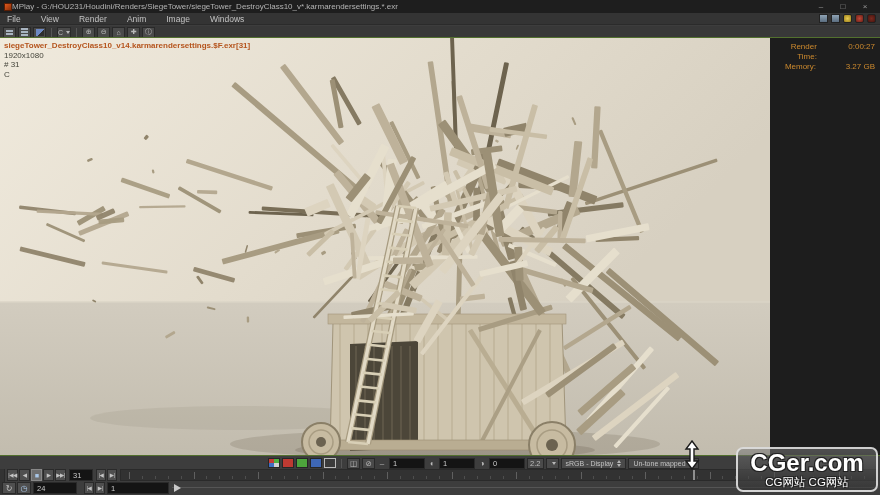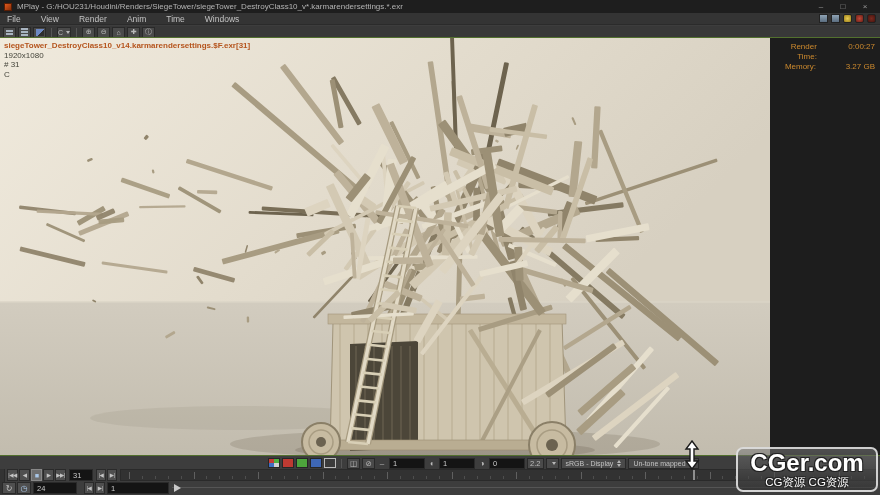--- a/index.html
+++ b/index.html
@@ -1,21 +1,21 @@
 <!DOCTYPE html>
 <html><head>
 <meta charset="utf-8">
 <style>
   * { margin:0; padding:0; box-sizing:border-box; }
   body { background:#111; font-family:"Liberation Sans","DejaVu Sans",sans-serif; }
   #app { position:relative; width:880px; height:495px; background:#3d3d3d; overflow:hidden; }
 
   
   .titlebar { position:absolute; top:0; left:0; width:880px; height:13px; background:#1e1e1e;
-    display:flex; align-items:center; padding:0 4px; gap:5px; }
+    display:flex; align-items:center; padding:0 4px; }
   .app-icon { width:8px; height:8px; background:linear-gradient(135deg,#e05a1e,#8a2e08); border:1px solid #5a1e05; flex:0 0 auto; }
   .title-text { color:#b4b4b4; font-size:8px; white-space:nowrap; overflow:hidden; }
   .win-buttons { margin-left:auto; display:flex; }
   .win-btn { width:22px; height:12px; color:#9a9a9a; font-size:8px; line-height:12px; text-align:center; }
 
   
   .menubar { position:absolute; top:13px; left:0; width:880px; height:12px; background:#343434;
     display:flex; align-items:center; padding-left:7px; gap:20px; border-bottom:1px solid #2b2b2b; }
   .menu-item { color:#c3c3c3; font-size:8.5px; }
   .menubar-icons { position:absolute; right:4px; top:1px; display:flex; gap:3px; align-items:center; }
@@ -125,21 +125,21 @@
       <div class="win-btn">□</div>
       <div class="win-btn">×</div>
     </div>
   </div>
 
   <div class="menubar">
     <span class="menu-item">File</span>
     <span class="menu-item">View</span>
     <span class="menu-item">Render</span>
     <span class="menu-item">Anim</span>
-    <span class="menu-item">Time</span>
+    <span class="menu-item">Image</span>
     <span class="menu-item">Windows</span>
     <div class="menubar-icons">
       <div class="mb-ic mb-blue"></div>
       <div class="mb-ic mb-blue"></div>
       <div class="mb-ic mb-yellow"></div>
       <div class="mb-ic mb-red"></div>
       <div class="mb-ic mb-darkred"></div>
     </div>
   </div>
 
@@ -630,16 +630,16 @@
       </div>
     </div>
   </div>
 
   <svg id="cursor" width="16" height="30" viewBox="0 0 16 30">
     <path d="M8 1 L14 9 L10 9 L10 21 L14 21 L8 29 L2 21 L6 21 L6 9 L2 9 Z" fill="#ffffff" stroke="#1a1a1a" stroke-width="1.4"></path>
   </svg>
 
   <div id="watermark">
     <div class="wm1">CGer.com</div>
-    <div class="wm2">CG资源 CG资源</div>
+    <div class="wm2">CG网站 CG网站</div>
   </div>
 
 </div>
 
 </body></html>

